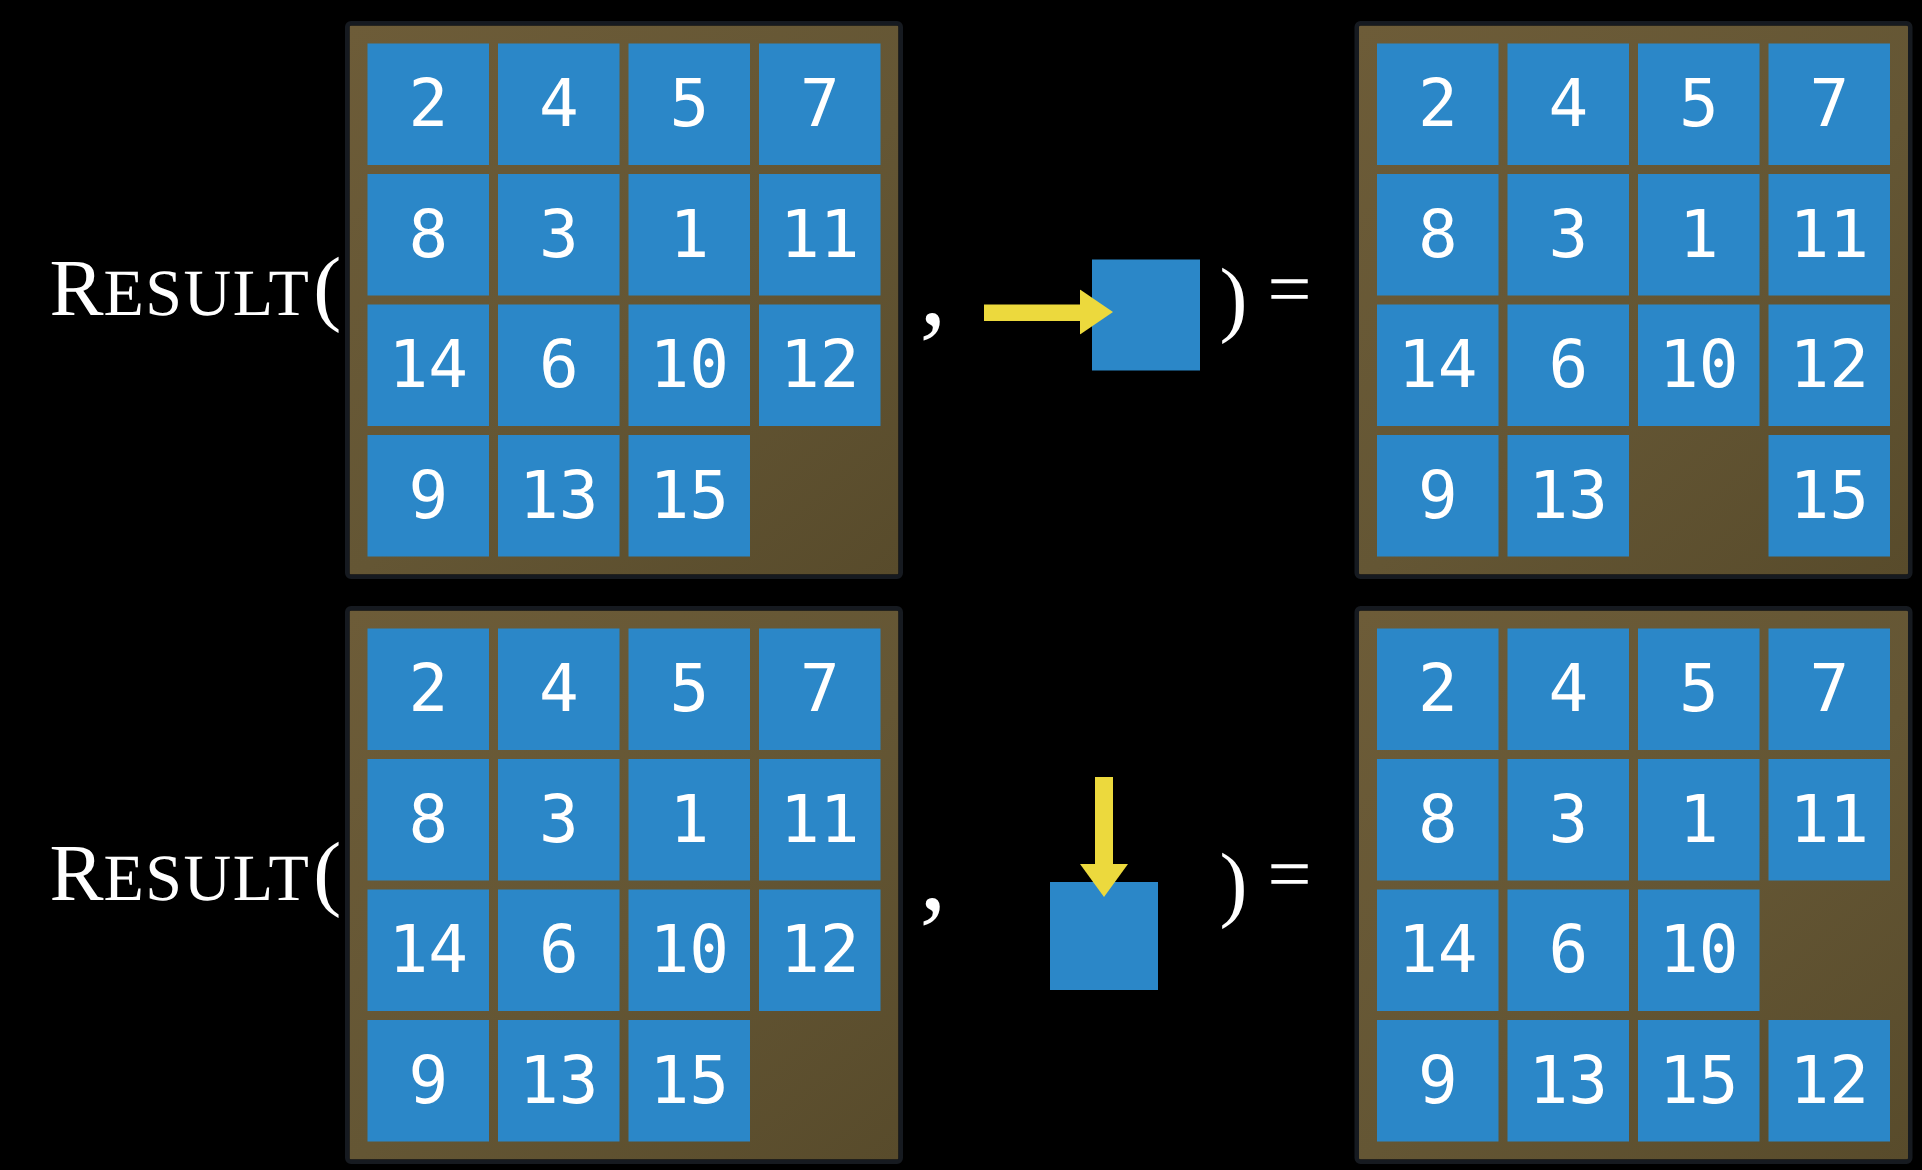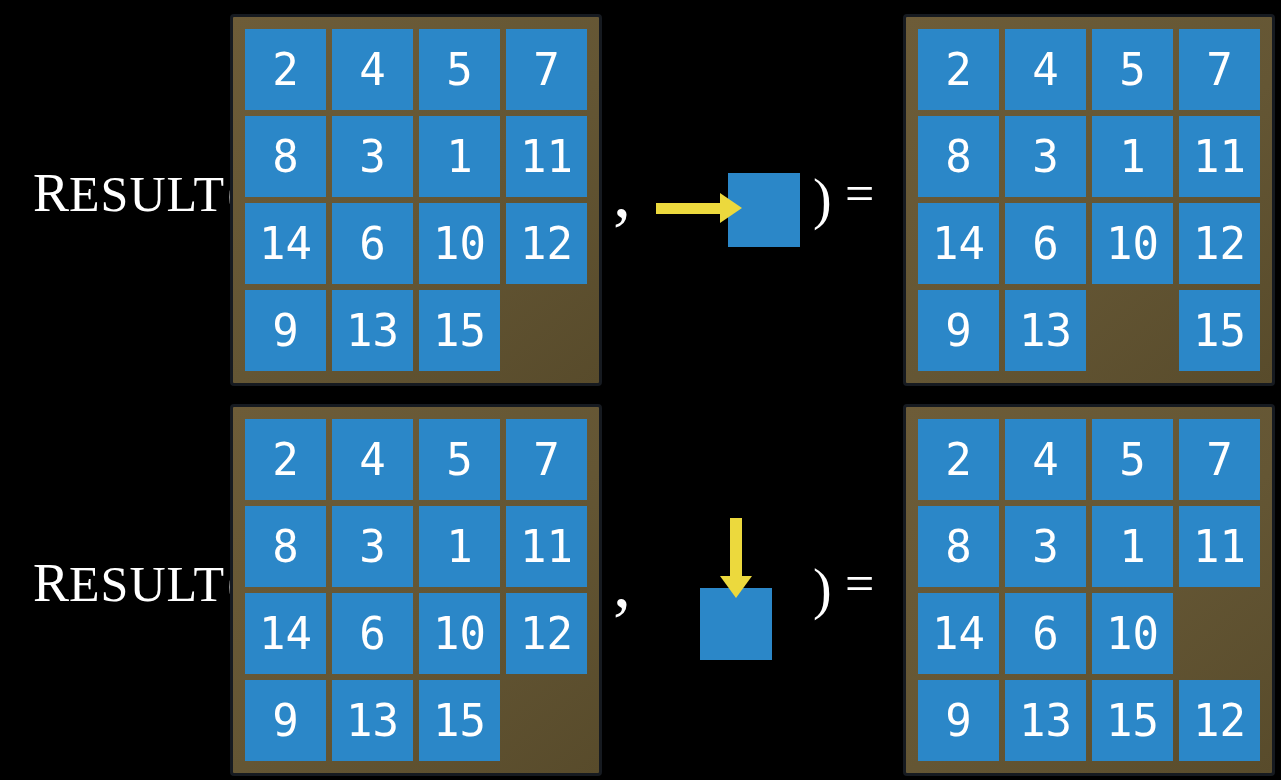--- a/index.html
+++ b/index.html
@@ -20,21 +20,21 @@
     position: absolute;
     left: 33px;
     top: 164px;
     display: flex;
     align-items: baseline;
     color: #fff;
     white-space: nowrap;
     line-height: 1;
   }
   .lbl-big   { font-size: 54px; }
-  .lbl-small { font-size: 50px; letter-spacing: 1px; }
+  .lbl-small { font-size: 44px; letter-spacing: 1px; }
   .lbl-paren { font-size: 56px; margin-left: 2px; }
 
   
   .puzzle {
     position: absolute;
     top: 14px;
     width: 372px;
     height: 372px;
     box-sizing: border-box;
     background: linear-gradient(140deg, #6d5c38 0%, #645634 55%, #584b2b 100%);

